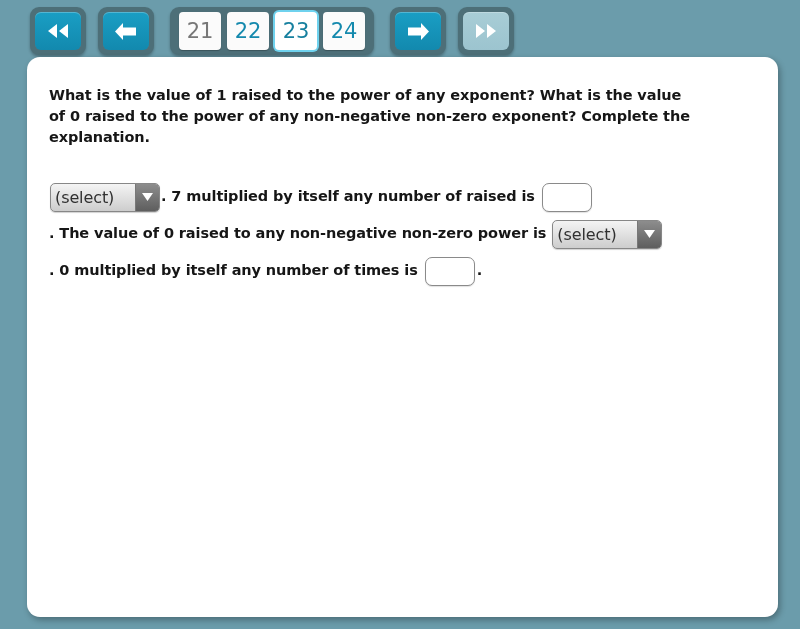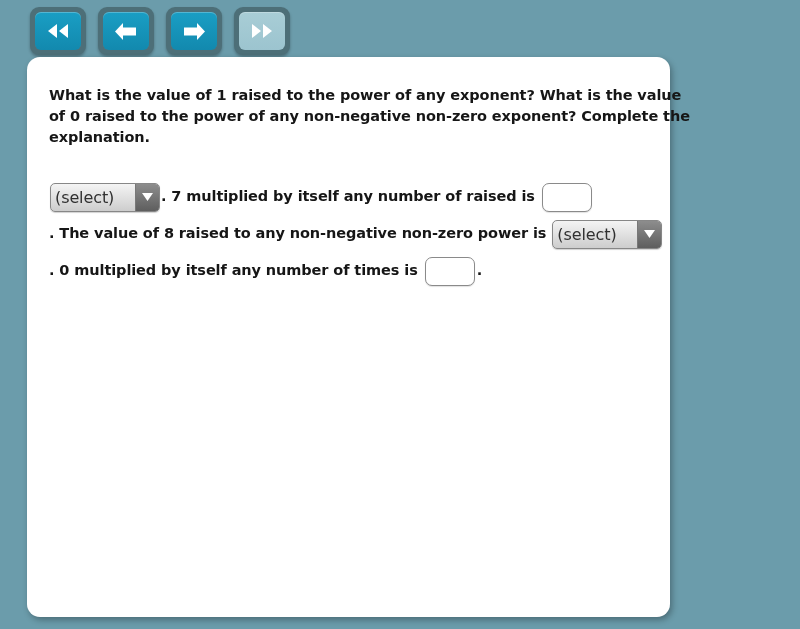--- a/index.html
+++ b/index.html
@@ -80,21 +80,21 @@
     color: #17809f;
     box-shadow: 0 0 0 2px #6fd2ee, 0 1px 1px rgba(0,0,0,0.25);
     background: #ffffff;
   }
 
   
   .panel {
     position: absolute;
     left: 27px;
     top: 57px;
-    width: 643px;
+    width: 751px;
     height: 560px;
     background: #ffffff;
     border-radius: 13px;
     box-shadow: 2px 3px 6px rgba(0,0,0,0.30);
     box-sizing: border-box;
     padding: 28px 22px 0 22px;
   }
 
   .question {
     font-size: 14.5px;
@@ -185,20 +185,26 @@
     <div class="arrowbtn">
       <span>
         <svg width="24" height="19" viewBox="0 0 24 19">
           <polygon points="9,1 9,18 1,9.5" fill="#ffffff"></polygon>
           <rect x="9" y="5.5" width="13" height="8" fill="#ffffff"></rect>
         </svg>
       </span>
     </div>
   </div>
 
+  <div class="navgroup pages">
+    <div class="pagebtn visited">21</div>
+    <div class="pagebtn">22</div>
+    <div class="pagebtn current">23</div>
+    <div class="pagebtn">24</div>
+  </div>
 
   <div class="navgroup">
     <div class="arrowbtn">
       <span>
         <svg width="24" height="19" viewBox="0 0 24 19">
           <polygon points="15,1 15,18 23,9.5" fill="#ffffff"></polygon>
           <rect x="2" y="5.5" width="13" height="8" fill="#ffffff"></rect>
         </svg>
       </span>
     </div>
@@ -224,21 +230,21 @@
   <div class="answer-body">
     <span class="select-box">
       <span class="select-label">(select)</span>
       <span class="select-arrow">
         <svg width="11" height="8" viewBox="0 0 11 8">
             <polygon points="0,0 11,0 5.5,8" fill="#ffffff"></polygon>
           </svg>
       </span>
     </span><span class="seg">. 7 multiplied by itself any number</span>
     <span class="seg">of raised is</span>
-    <input class="text-input" type="text" value="" style=""><span class="seg">. The value of 8 raised to any non-negative non-zero power is</span>
+    <input class="text-input" type="text" value="" style=""><span class="seg">. The value of 0 raised to any non-negative non-zero power is</span>
     <span class="select-box">
       <span class="select-label">(select)</span>
       <span class="select-arrow">
         <svg width="11" height="8" viewBox="0 0 11 8">
             <polygon points="0,0 11,0 5.5,8" fill="#ffffff"></polygon>
           </svg>
       </span>
     </span><span class="seg">. 0 multiplied by itself any number of times is</span>
     <input class="text-input" type="text" value="" style=""><span class="seg">.</span>
   </div>

